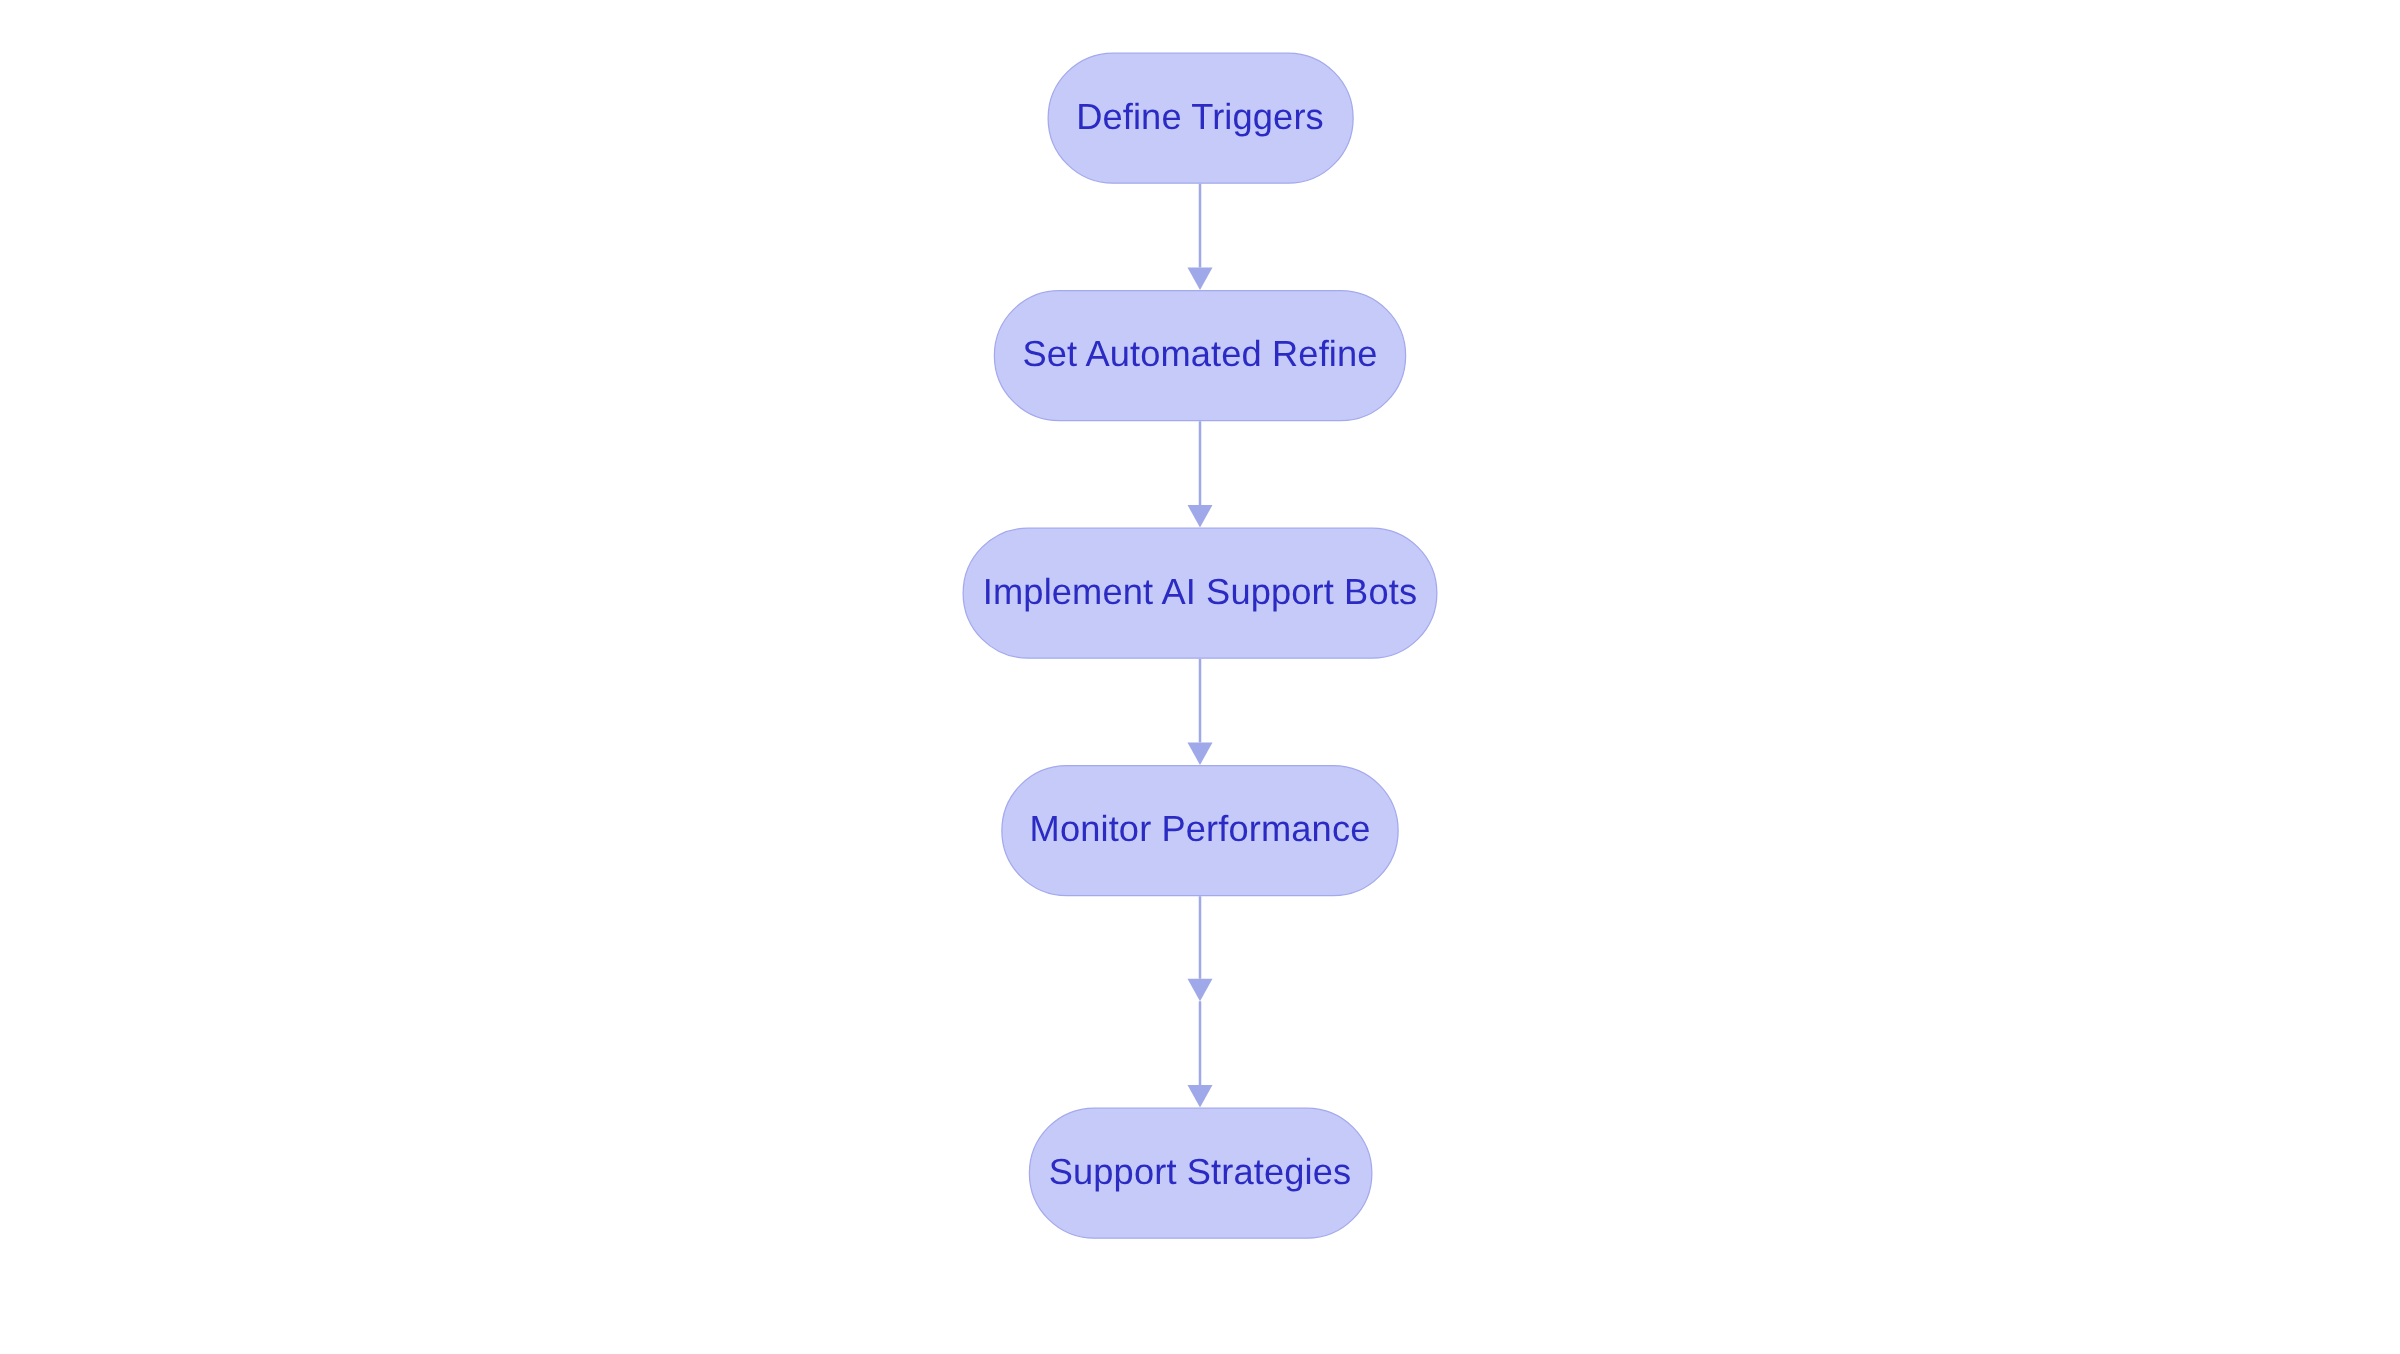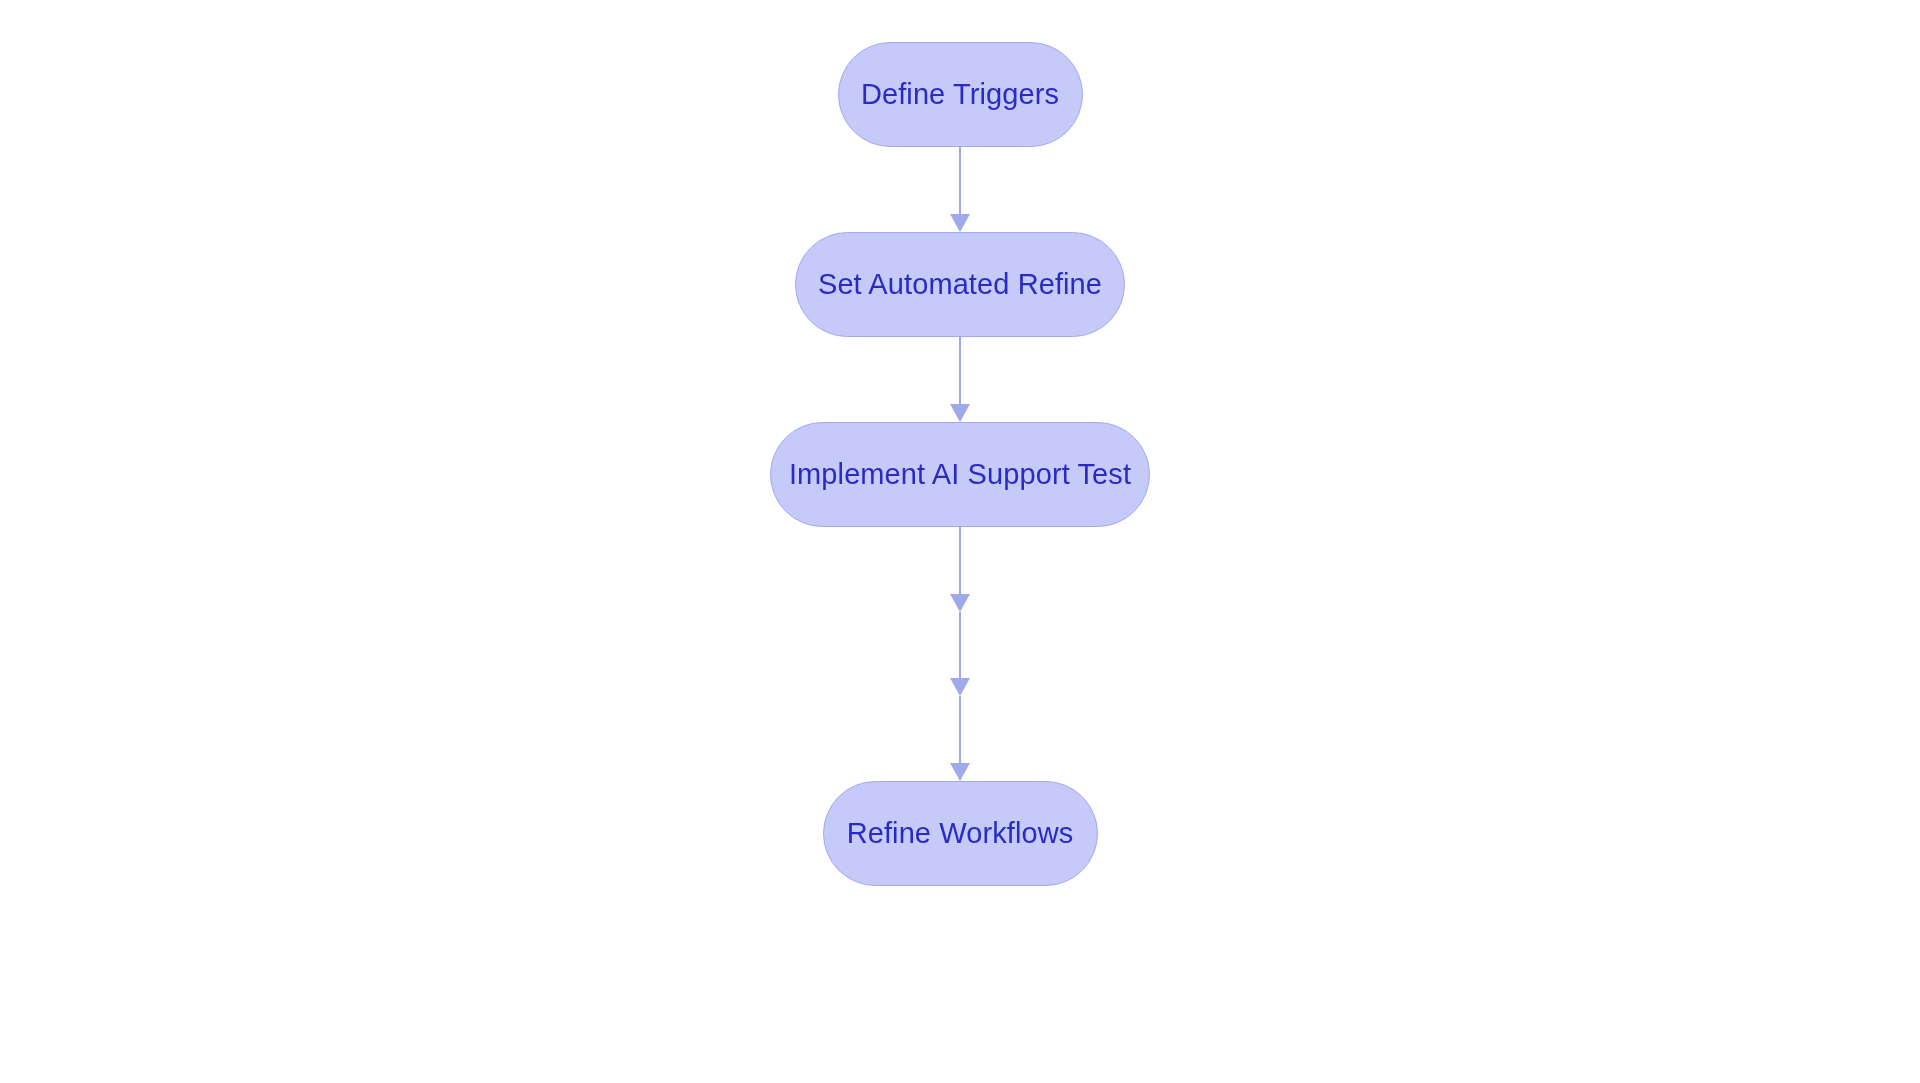--- a/index.html
+++ b/index.html
@@ -99,38 +99,41 @@
     <div class="flow-node" style="width:330px;">
       <span class="flow-node-label">Set Automated Refine</span>
     </div>
 
     <div class="flow-connector" style="height:85px;">
       <div class="conn-line"></div>
       <div class="conn-head"></div>
     </div>
 
     <div class="flow-node" style="width:380px;">
-      <span class="flow-node-label">Implement AI Support Test</span>
+      <span class="flow-node-label">Implement AI Support Bots</span>
     </div>
 
     <div class="flow-connector" style="height:85px;">
       <div class="conn-line"></div>
       <div class="conn-head"></div>
     </div>
 
+    <div class="flow-node" style="width:318px;">
+      <span class="flow-node-label">Monitor Performance</span>
+    </div>
 
     <div class="flow-connector" style="height:84px;">
       <div class="conn-line"></div>
       <div class="conn-head"></div>
     </div>
 
 
     <div class="flow-connector" style="height:85px;">
       <div class="conn-line"></div>
       <div class="conn-head"></div>
     </div>
 
     <div class="flow-node" style="width:275px;">
-      <span class="flow-node-label">Refine Workflows</span>
+      <span class="flow-node-label">Support Strategies</span>
     </div>
 
   </div>
 </div>
 
 </body></html>

